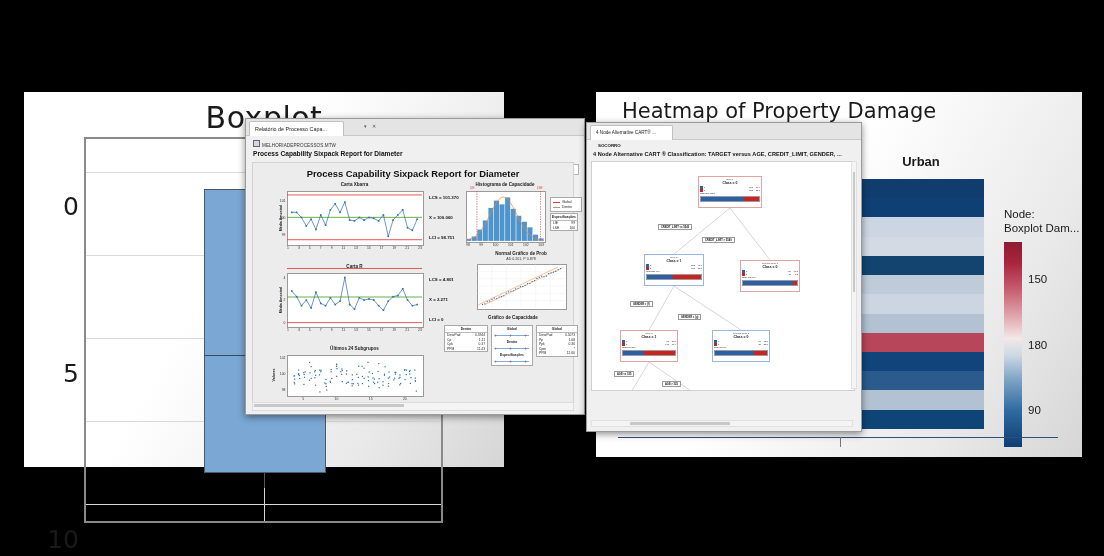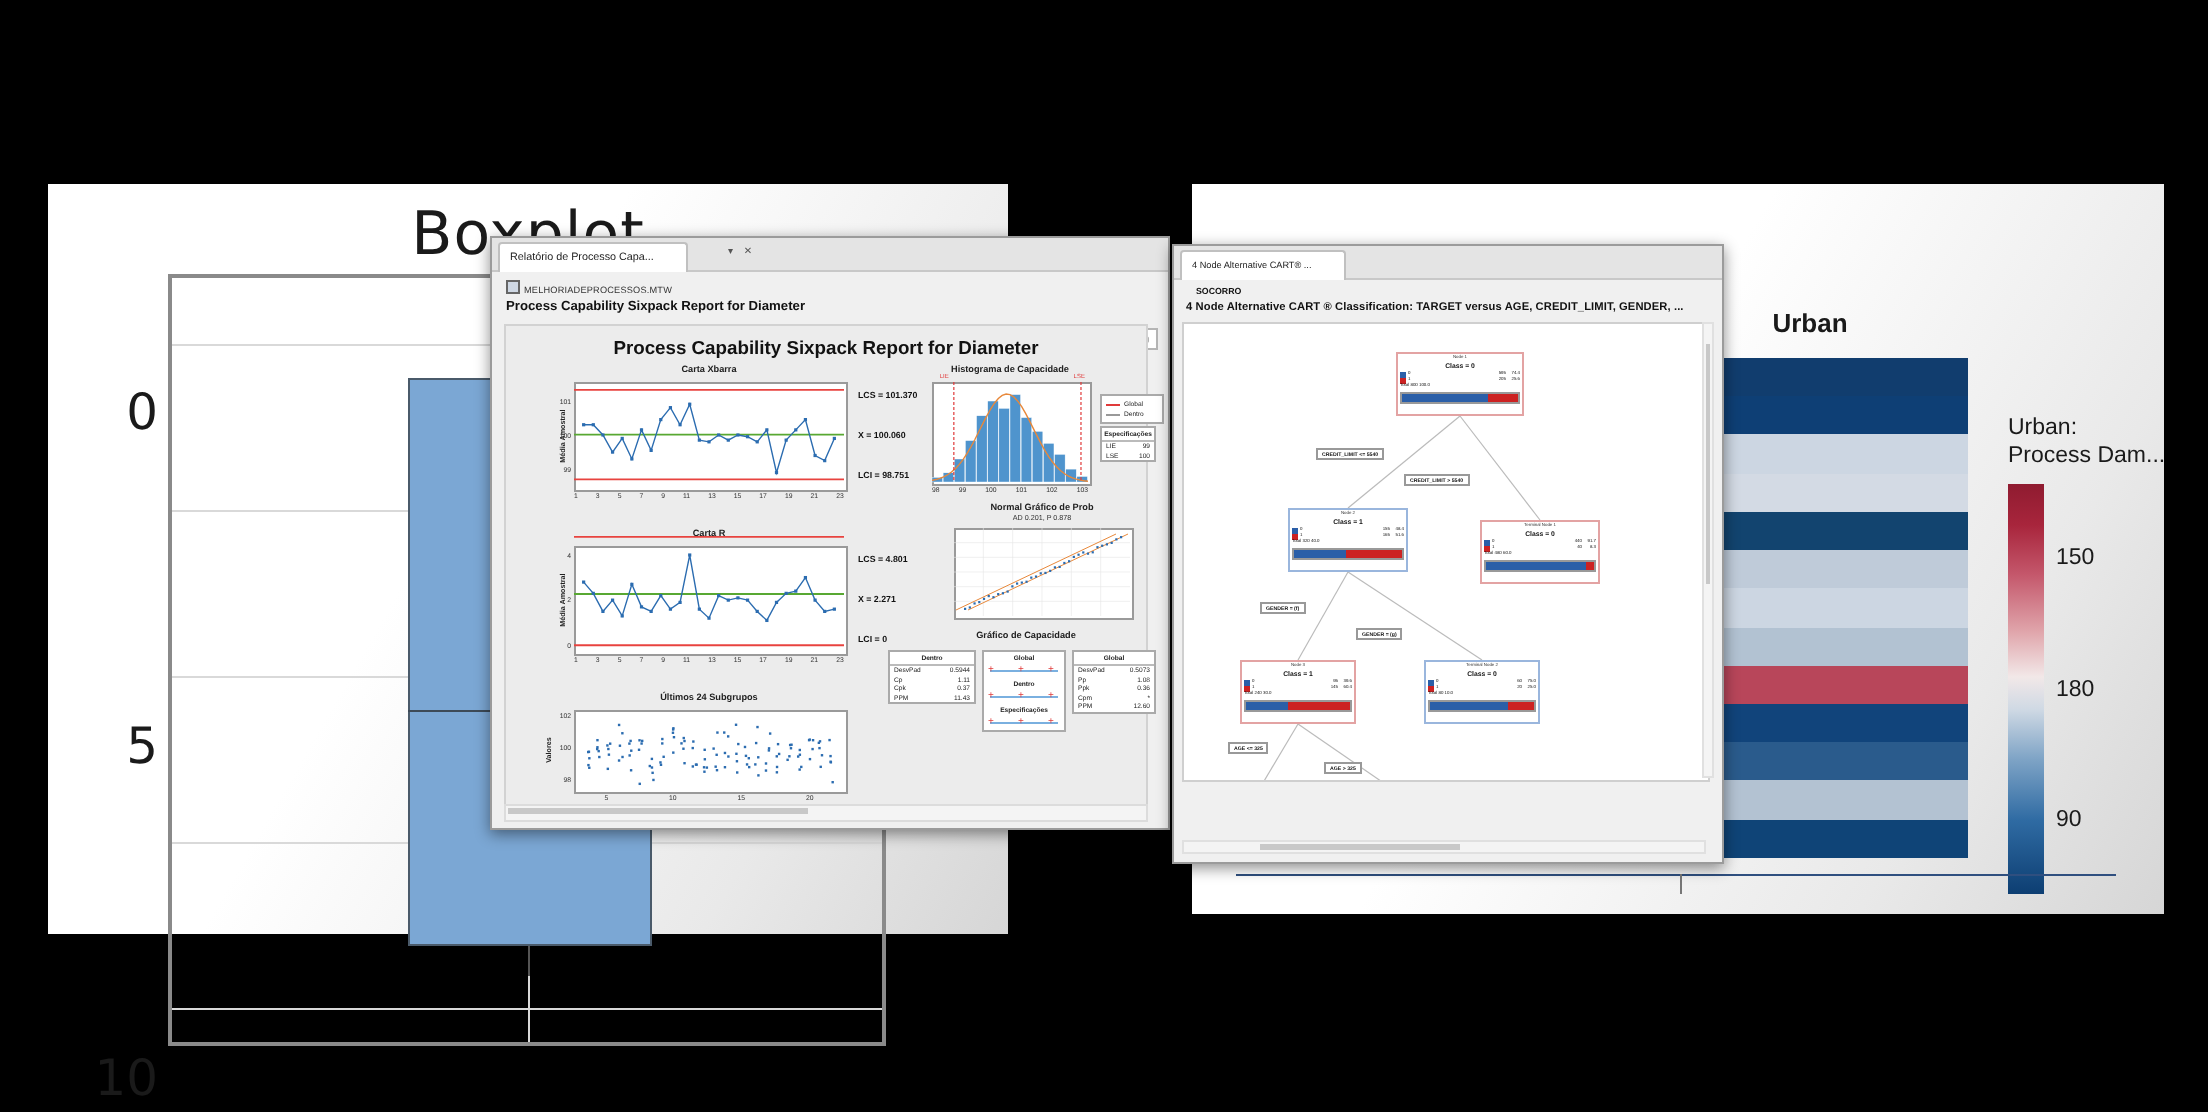--- a/index.html
+++ b/index.html
@@ -20,21 +20,21 @@
   .bx-tick{position:absolute;right:100%;margin-right:7px;transform:translateY(-50%);
       font-size:25px;color:#1a1a1a;font-family:"DejaVu Sans",sans-serif;white-space:nowrap;}
   #bx-box{position:absolute;background:#7ba7d4;border:1px solid #4a5a6a;}
   #bx-median{position:absolute;border-top:1.5px solid #3d4a57;}
   .bx-whisk{position:absolute;width:0;border-left:1.5px solid #555;}
 
   
   #heatmap-panel{left:596px;top:92px;width:486px;height:365px;}
   #heatmap-title{position:absolute;left:26px;top:7px;font-size:21px;color:#1a1a1a;
       font-family:"DejaVu Sans",sans-serif;white-space:nowrap;}
-  #hm-col-label{position:absolute;left:249px;top:62px;width:120px;text-align:center;
+  #hm-col-label{position:absolute;left:265px;top:62px;width:120px;text-align:center;
       font-size:13px;font-weight:bold;color:#1a1a1a;}
   #hm-cells{position:absolute;left:223px;top:87px;width:165px;height:250px;}
   .hm-cell{width:100%;}
   #hm-legend{position:absolute;left:408px;top:115px;width:74px;}
   #hm-legend-t1,#hm-legend-t2{font-size:11.5px;color:#1a1a1a;line-height:14px;white-space:nowrap;}
   #hm-bar{position:absolute;left:0;top:35px;width:18px;height:205px;}
   .hm-bar-tick{position:absolute;left:24px;font-size:11.5px;color:#1a1a1a;transform:translateY(-50%);}
   #hm-baseline{position:absolute;left:22px;top:345px;width:440px;height:0;border-top:1px solid #2f4f7f;}
   #hm-baseline-tick{position:absolute;left:244px;top:345px;width:0;height:10px;border-left:1px solid #777;}
 
@@ -137,39 +137,40 @@
         <div class="bx-whisk" style="left: 177.5px; top: 16.6087px; height: 33.2174px;"></div>
         <div class="bx-whisk" style="left: 177.5px; top: 332.174px; height: 16.6087px;"></div>
         <div id="bx-box" style="left: 117.5px; top: 49.8261px; width: 120px; height: 282.348px; background: rgb(123, 167, 212);"></div>
         <div id="bx-median" style="left: 117.5px; top: 215.913px; width: 120px;"></div>
       </div>
   </div>
 
 </div>
 
 <div class="panel panel-grad" id="heatmap-panel">
+  <div id="heatmap-title">Heatmap of Property Damage</div>
   <div id="hm-col-label">Urban</div>
   <div id="hm-cells">
       <div class="hm-cell" style="background: rgb(17, 61, 110); height: 19.2308px;"></div>
       <div class="hm-cell" style="background: rgb(14, 63, 117); height: 19.2308px;"></div>
       <div class="hm-cell" style="background: rgb(204, 214, 226); height: 19.2308px;"></div>
       <div class="hm-cell" style="background: rgb(211, 218, 228); height: 19.2308px;"></div>
       <div class="hm-cell" style="background: rgb(18, 68, 111); height: 19.2308px;"></div>
       <div class="hm-cell" style="background: rgb(191, 203, 217); height: 19.2308px;"></div>
       <div class="hm-cell" style="background: rgb(204, 214, 226); height: 19.2308px;"></div>
       <div class="hm-cell" style="background: rgb(178, 194, 210); height: 19.2308px;"></div>
       <div class="hm-cell" style="background: rgb(184, 70, 90); height: 19.2308px;"></div>
       <div class="hm-cell" style="background: rgb(17, 68, 123); height: 19.2308px;"></div>
       <div class="hm-cell" style="background: rgb(42, 91, 140); height: 19.2308px;"></div>
       <div class="hm-cell" style="background: rgb(179, 194, 210); height: 19.2308px;"></div>
       <div class="hm-cell" style="background: rgb(15, 68, 119); height: 19.2308px;"></div>
     </div>
   <div id="hm-legend">
-    <div id="hm-legend-t1">Urban:</div>
-    <div id="hm-legend-t2">Process Dam...</div>
+    <div id="hm-legend-t1">Node:</div>
+    <div id="hm-legend-t2">Boxplot Dam...</div>
     <div id="hm-bar" style="background: linear-gradient(to top, rgb(13, 62, 114) 0%, rgb(47, 107, 163) 18%, rgb(127, 164, 198) 33%, rgb(207, 217, 228) 45%, rgb(242, 232, 232) 53%, rgb(224, 165, 171) 64%, rgb(196, 87, 107) 78%, rgb(168, 37, 60) 90%, rgb(143, 27, 48) 100%);">
         <div class="hm-bar-tick" style="top: 36.9px;">150</div>
         <div class="hm-bar-tick" style="top: 102.5px;">180</div>
         <div class="hm-bar-tick" style="top: 168.1px;">90</div>
       </div>
   </div>
   <div id="hm-baseline"></div>
   <div id="hm-baseline-tick"></div>
 </div>
 

